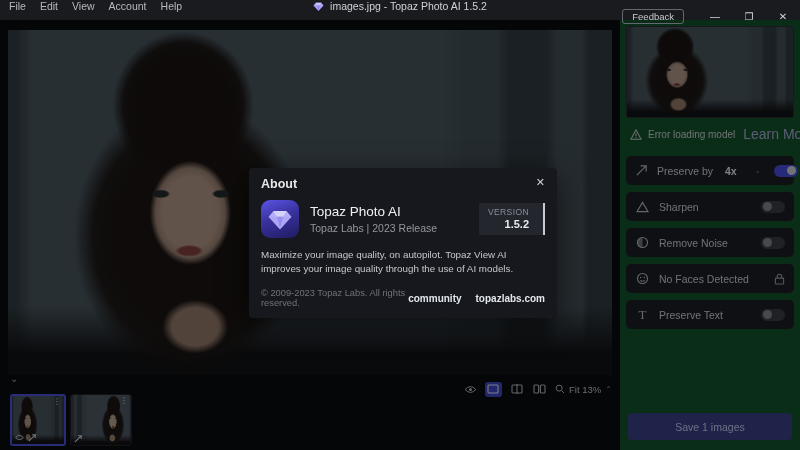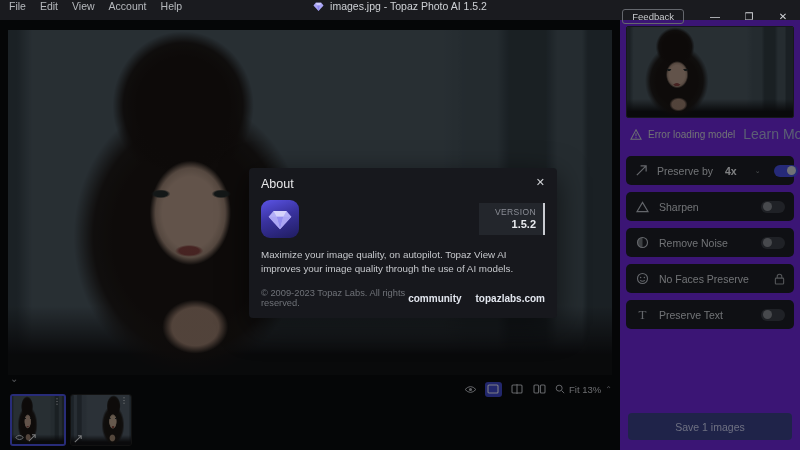--- a/index.html
+++ b/index.html
@@ -55,21 +55,21 @@
   
   .film-chevron { position:absolute; left:10px; top:373px; color:#9b9ea4; background:none; border:none;
     font-size:10px; z-index:10; }
   .thumb { position:absolute; top:394px; height:52px; border-radius:3px; overflow:hidden; z-index:10; }
   .thumb1 { left:10px; width:56px; border:2px solid #4a52e0; }
   .thumb2 { left:70px; width:62px; border:1px solid #222; }
   .thumb .dots { position:absolute; top:2px; right:3px; color:#e2e4e8; font-size:8px; line-height:8px; }
   .thumb .mini-icons { position:absolute; bottom:2px; left:3px; display:flex; gap:4px; color:#dfe2e6; font-size:7px; }
 
   
-  .sidebar { position:absolute; left:620px; top:20px; width:180px; height:430px; background:#6d28d9; }
+  .sidebar { position:absolute; left:620px; top:20px; width:180px; height:430px; background:#14532d; }
   .navigator { margin:6px 6px 0 6px; width:168px; height:92px; border:1px solid #2a2d33;
     border-radius:2px; overflow:hidden; }
   .error-row { display:flex; align-items:center; gap:6px; padding:8px 8px 0 10px; }
   .error-row .etext { font-size:10px; color:#d0d3d8; white-space:nowrap; }
   .error-row .elink { font-size:14px; color:#a8aed6; margin-left:2px; white-space:nowrap; }
   .tools-row { display:flex; align-items:center; gap:26px; padding:12px 8px 0 14px; }
   .tool-btn { display:flex; align-items:center; gap:7px; background:none; border:none;
     color:#c2c5cb; font-size:10.5px; font-family:inherit; padding:0; }
   .settings { margin-top:14px; }
   .setting-card { display:flex; align-items:center; gap:9px; background:#1c1f25; border-radius:5px;
@@ -87,32 +87,32 @@
   .save-btn { position:absolute; left:8px; right:8px; bottom:10px; height:27px; background:#3a4288;
     border:none; border-radius:4px; color:#c9cdee; font-size:10.5px; font-family:inherit; }
 
   
   .overlay { position:absolute; left:0; top:20px; width:800px; height:430px;
     background:rgba(0,0,0,0.46); z-index:40; }
   .dialog { position:absolute; left:249px; top:168px; width:308px; z-index:50;
     background:#17181d; border-radius:4px; box-shadow:0 8px 30px rgba(0,0,0,.6);
     padding:9px 12px 10px 12px; }
   .dlg-head { display:flex; align-items:flex-start; }
-  .dlg-title { font-size:12.5px; color:#e8e8ea; }
+  .dlg-title { font-size:12.5px; color:#e8e8ea;font-weight:bold; }
   .dlg-close { margin-left:auto; background:none; border:none; color:#cfd1d5; font-size:11px;
     line-height:11px; padding:0; }
   .dlg-main { display:flex; align-items:center; margin-top:9px; }
   .app-icon { width:38px; height:38px; border-radius:9px; flex:none;
     background:linear-gradient(160deg,#5b54e6 0%, #39329e 45%, #1f1c60 100%);
     display:flex; align-items:center; justify-content:center; }
   .dlg-names { margin-left:11px; }
   .app-name { font-size:13.5px; color:#f0f0f2; }
   .app-sub { font-size:10.5px; color:#94969e; margin-top:3px; }
   .ver-box { margin-left:auto; width:66px; background:#23262c; border-right:2px solid #c9cbd1;
-    padding:4px 7px 5px 4px; text-align:right; }
+    padding:4px 14px 5px 4px; text-align:right; }
   .ver-label { font-size:8.5px; color:#8b8e96; letter-spacing:.4px; }
   .ver-val { font-size:11px; color:#e9ebef; font-weight:bold; margin-top:1px; }
   .dlg-desc { margin-top:10px; font-size:9.8px; line-height:1.45; color:#c6c8cc; }
   .dlg-foot { display:flex; align-items:center; margin-top:12px; }
   .copyright { font-size:9.3px; color:#6f7278; }
   .dlg-links { margin-left:auto; display:flex; gap:14px; }
   .dlg-link { font-size:10px; color:#e2e6ee; font-weight:bold; text-decoration:none; }
 
   svg { display:block; }
 </style>
@@ -277,21 +277,21 @@
 
       <div class="setting-card">
         <span class="sicon">
           <svg width="13" height="13" viewBox="0 0 14 14">
               <circle cx="7" cy="7" r="5.4" fill="none" stroke="#b9bdc6" stroke-width="1.2"></circle>
               <circle cx="5" cy="6" r="0.8" fill="#b9bdc6"></circle>
               <circle cx="9" cy="6" r="0.8" fill="#b9bdc6"></circle>
               <path d="M4.5 9 Q7 10.8 9.5 9" fill="none" stroke="#b9bdc6" stroke-width="1.1"></path>
             </svg>
         </span>
-        <span class="slabel">No Faces Preserve</span>
+        <span class="slabel">No Faces Detected</span>
         <span class="spacer"></span>
         <span>
           <svg width="11" height="12" viewBox="0 0 12 13">
               <rect x="1.5" y="5.5" width="9" height="6.5" rx="1" fill="none" stroke="#9b9ea4" stroke-width="1.2"></rect>
               <path d="M3.5 5.5 V3.8 A2.5 2.5 0 0 1 8.5 3.8 V5.5" fill="none" stroke="#9b9ea4" stroke-width="1.2"></path>
             </svg>
         </span>
       </div>
 
       <div class="setting-card">
@@ -320,20 +320,24 @@
     <div class="dlg-main">
       <div class="app-icon">
         <svg width="26" height="26" viewBox="0 0 24 24">
           <polygon points="6,4.5 18,4.5 22.5,10 12,21.5 1.5,10" fill="#b4aff7"></polygon>
           <polygon points="6,4.5 18,4.5 15,10 9,10" fill="#d6d3fb"></polygon>
           <polygon points="9,10 15,10 12,21.5" fill="#958ef0"></polygon>
           <polygon points="1.5,10 9,10 12,21.5" fill="#aca6f4"></polygon>
           <polygon points="15,10 22.5,10 12,21.5" fill="#aca6f4"></polygon>
         </svg>
       </div>
+      <div class="dlg-names">
+        <div class="app-name">Topaz Photo AI</div>
+        <div class="app-sub">Topaz Labs | 2023 Release</div>
+      </div>
       <div class="ver-box">
         <div class="ver-label">VERSION</div>
         <div class="ver-val">1.5.2</div>
       </div>
     </div>
     <div class="dlg-desc">Maximize your image quality, on autopilot. Topaz View AI improves your image quality through the use of AI models.</div>
     <div class="dlg-foot">
       <span class="copyright">© 2009-2023 Topaz Labs. All rights reserved.</span>
       <span class="dlg-links">
         <a class="dlg-link" href="#">community</a>

